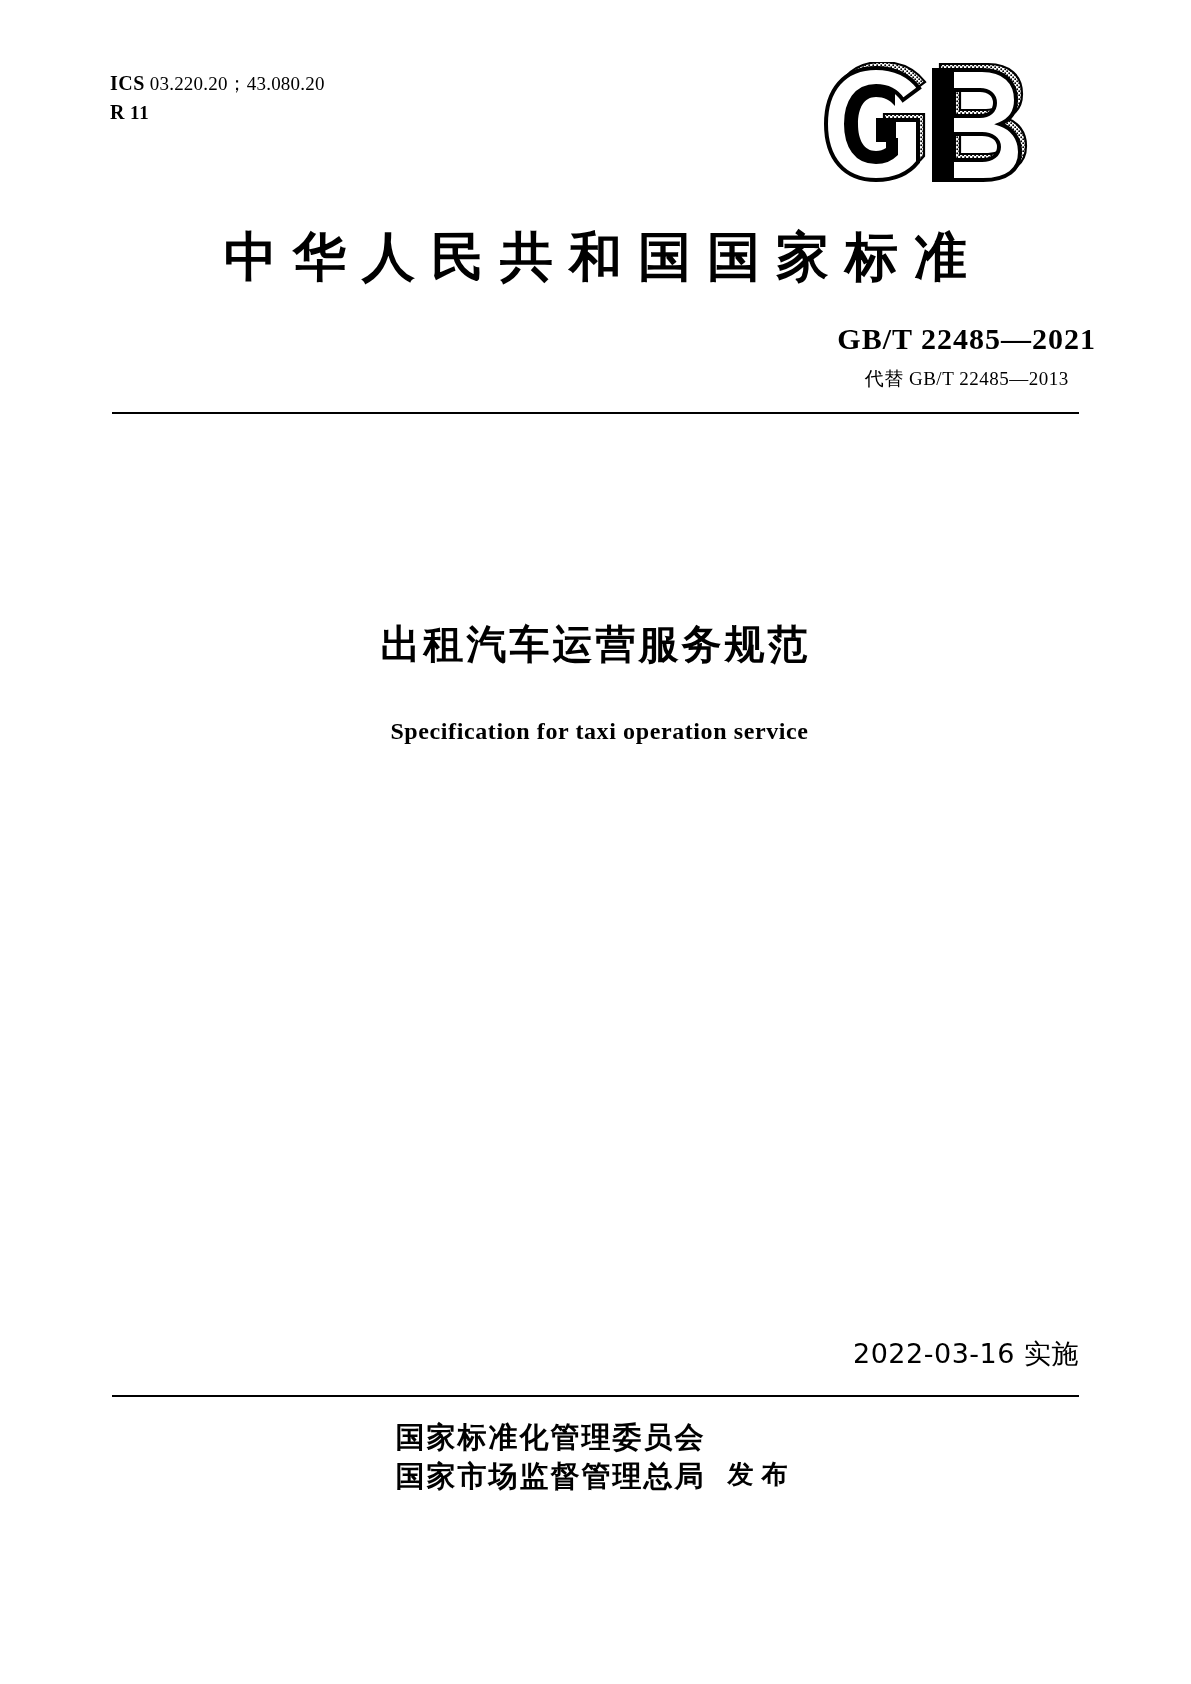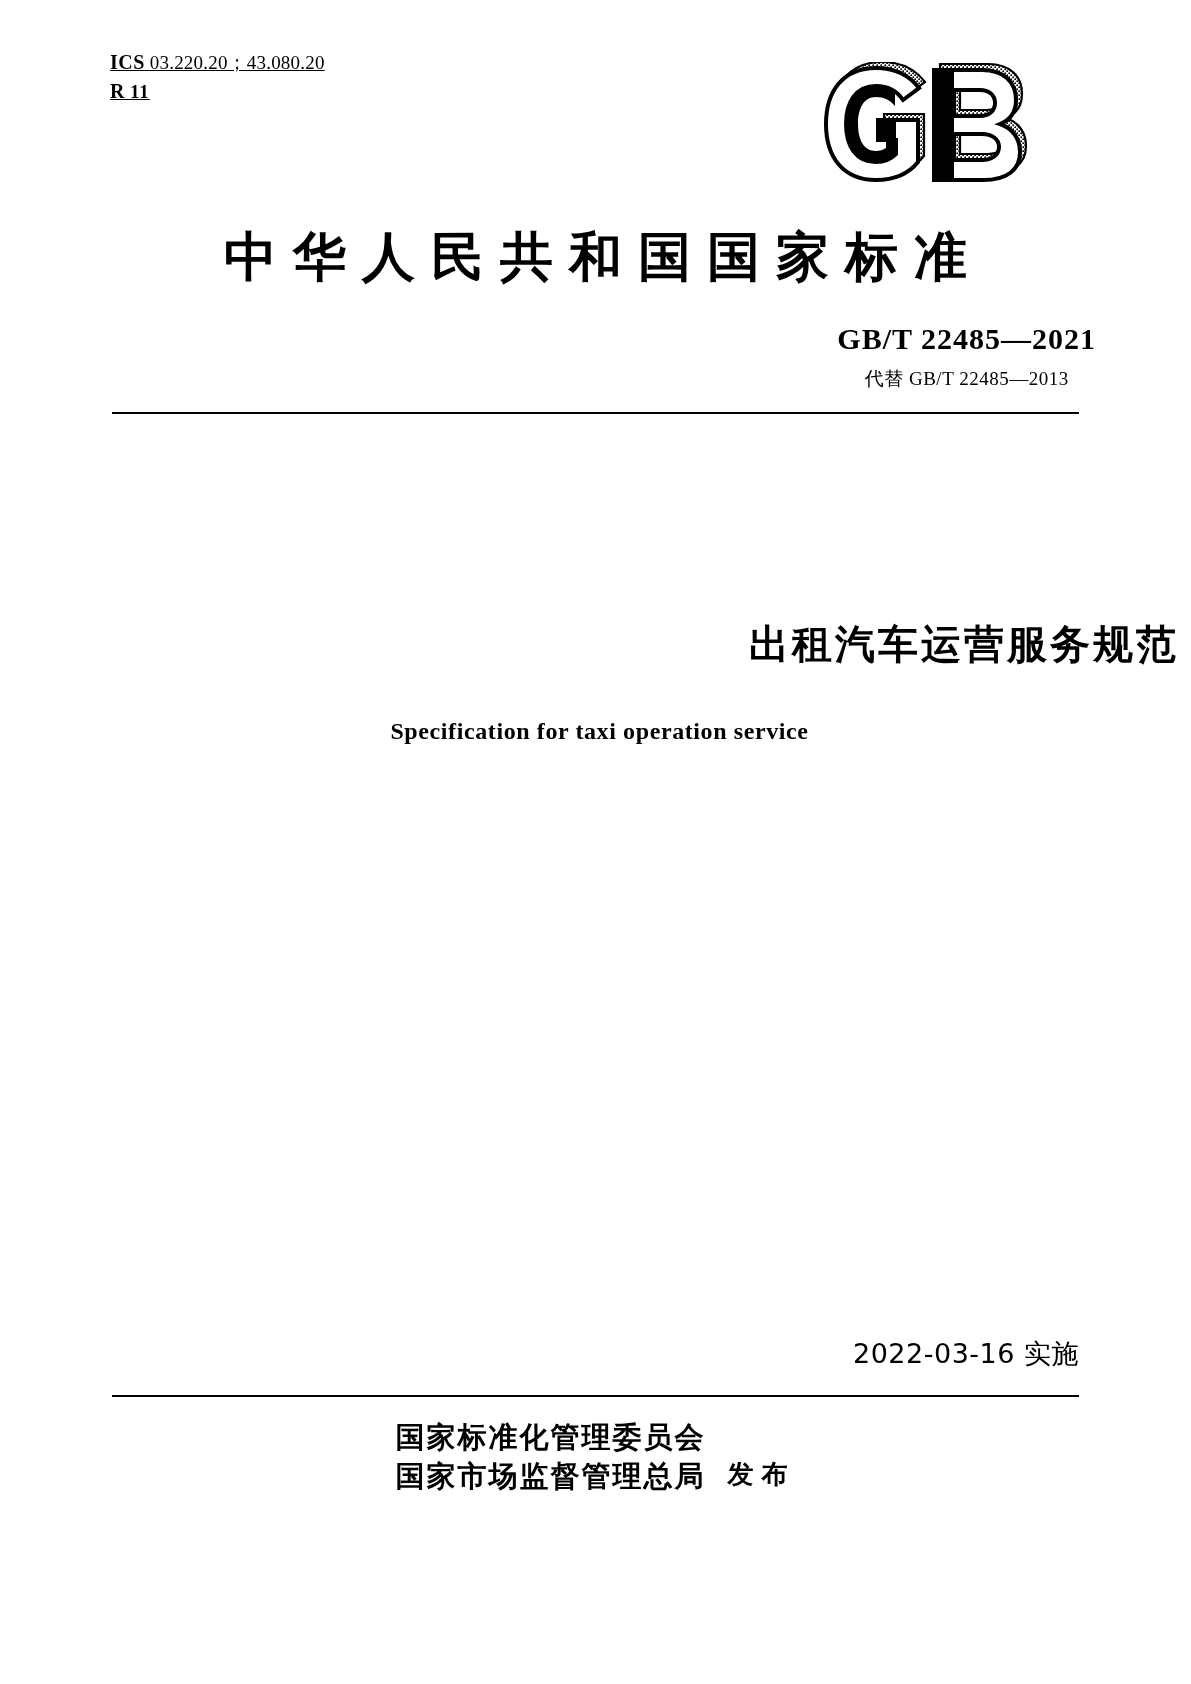--- a/index.html
+++ b/index.html
@@ -18,23 +18,22 @@
     height: 1684px;
     margin: 0 auto;
     background: #ffffff;
     overflow: hidden;
   }
 
   
   .ics-block {
     position: absolute;
     left: 110px;
-    top: 49px;
+    top: 70px;
     line-height: 1.35;
-    text-decoration: underline;
   }
   .ics-line {
     font-family: "Liberation Serif", serif;
     font-size: 19px;
     letter-spacing: 0.2px;
     white-space: nowrap;
   }
   .ics-line .lbl {
     font-weight: bold;
     font-size: 20px;
@@ -110,23 +109,23 @@
     left: 112px;
     right: 112px;
     top: 1395px;
     border-top: 2px solid #000;
   }
 
   
   .doc-title-cn {
     position: absolute;
     left: 0;
-    right: 12px;
+    right: 0;
     top: 617px;
-    text-align: right;
+    text-align: center;
     font-family: "DejaVu Sans", "Liberation Sans", sans-serif;
     font-weight: bold;
     font-size: 40px;
     letter-spacing: 3px;
     white-space: nowrap;
   }
   .doc-title-en {
     position: absolute;
     left: 8px;
     right: 0;

